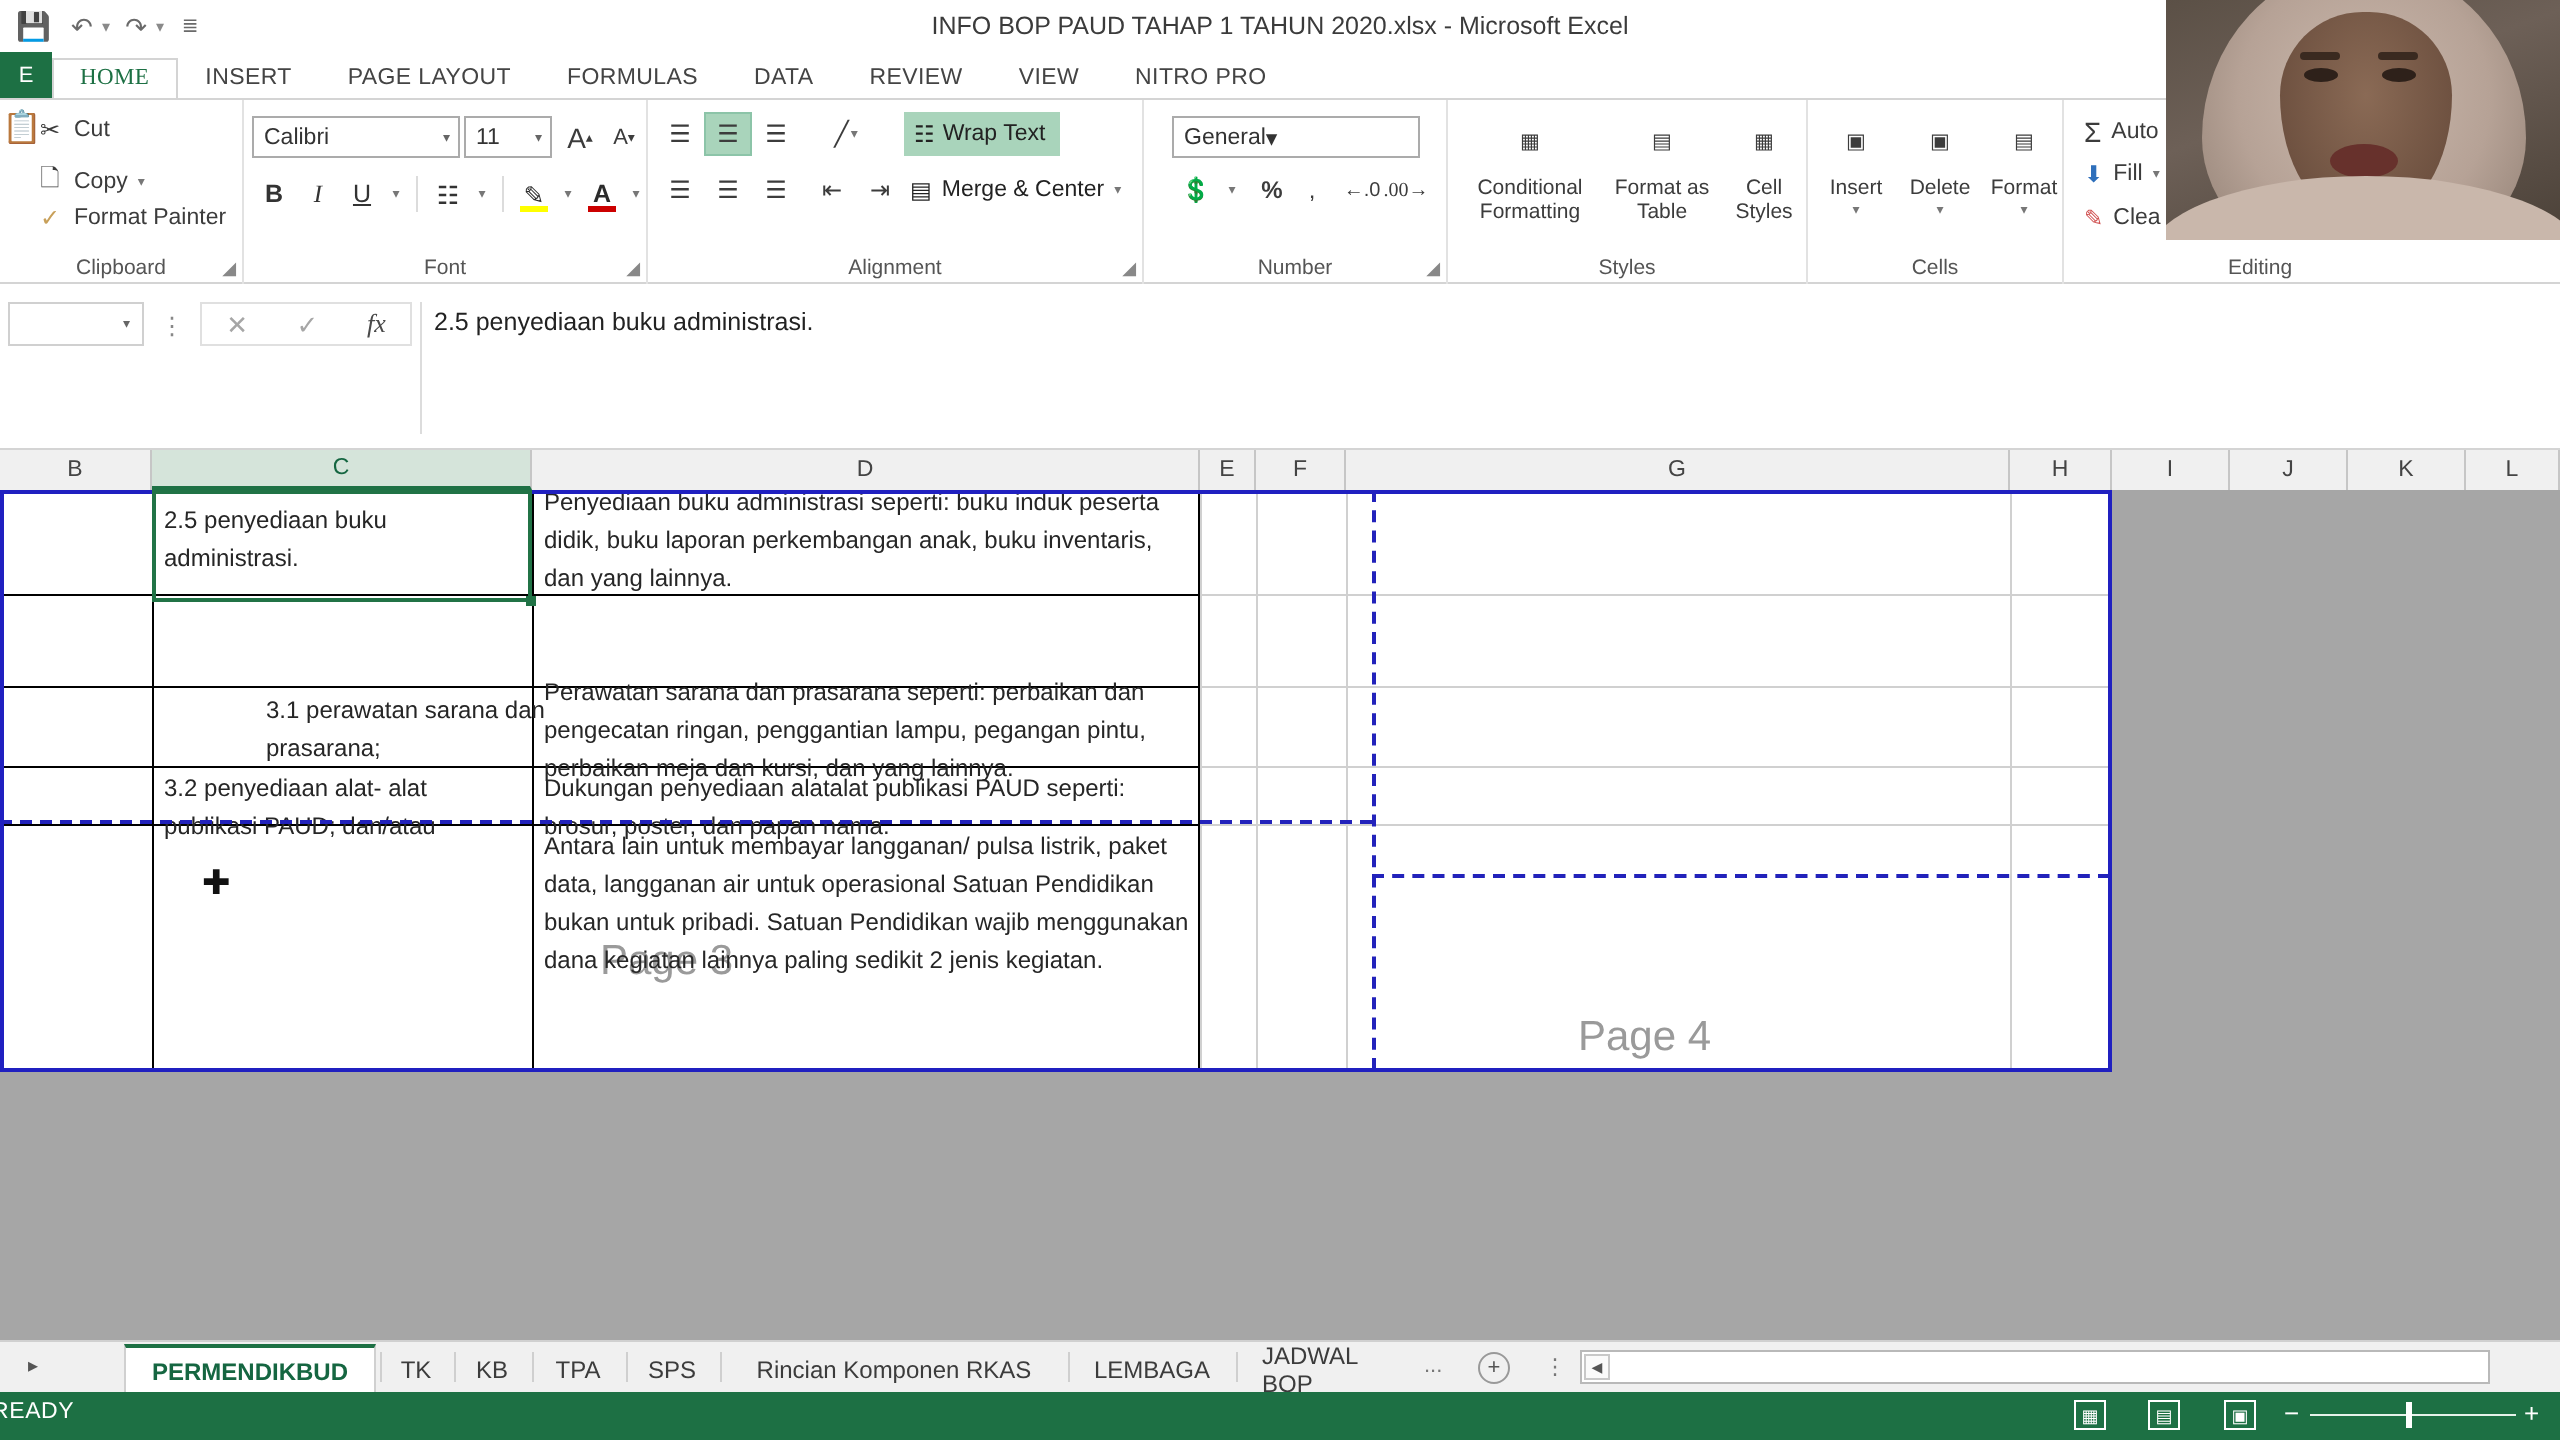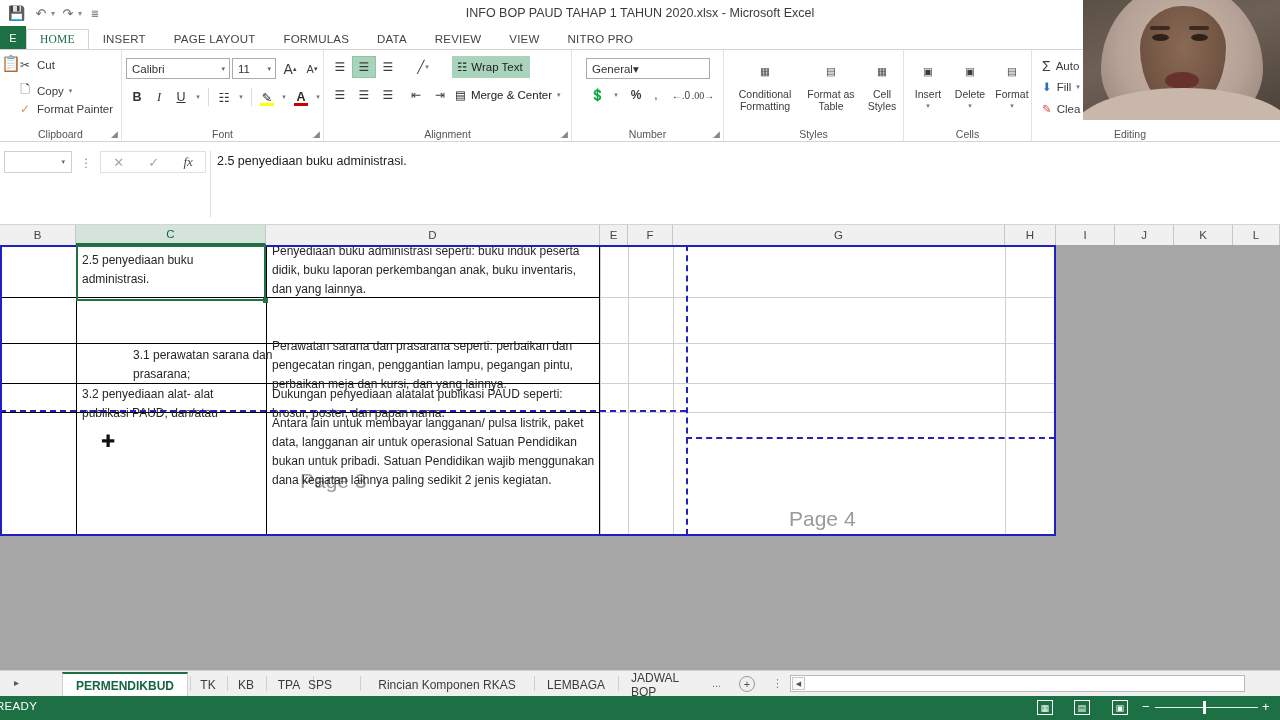--- a/index.html
+++ b/index.html
@@ -540,21 +540,21 @@
   <div class="tabbar">
     <div class="tabnav">▸</div>
     <div class="stab active" style="left:62px;width:126px;">PERMENDIKBUD</div>
     <div class="tabsep" style="left:190px;"></div>
     <div class="stab" style="left:192px;width:32px;">TK</div>
     <div class="tabsep" style="left:227px;"></div>
     <div class="stab" style="left:229px;width:34px;">KB</div>
     <div class="tabsep" style="left:266px;"></div>
     <div class="stab" style="left:268px;width:42px;">TPA</div>
     <div class="tabsep" style="left:313px;"></div>
-    <div class="stab" style="left:299px;width:42px;">SPS</div>
+    <div class="stab" style="left:315px;width:42px;">SPS</div>
     <div class="tabsep" style="left:360px;"></div>
     <div class="stab" style="left:364px;width:166px;">Rincian Komponen RKAS</div>
     <div class="tabsep" style="left:534px;"></div>
     <div class="stab" style="left:538px;width:76px;">LEMBAGA</div>
     <div class="tabsep" style="left:618px;"></div>
     <div class="stab" style="left:622px;width:90px;overflow:hidden;">JADWAL BOP</div>
     <div class="tabdots" style="left:712px;">...</div>
     <div class="addsheet" style="left:739px;">+</div>
     <div class="tabdots" style="left:772px;">⋮</div>
   </div>

